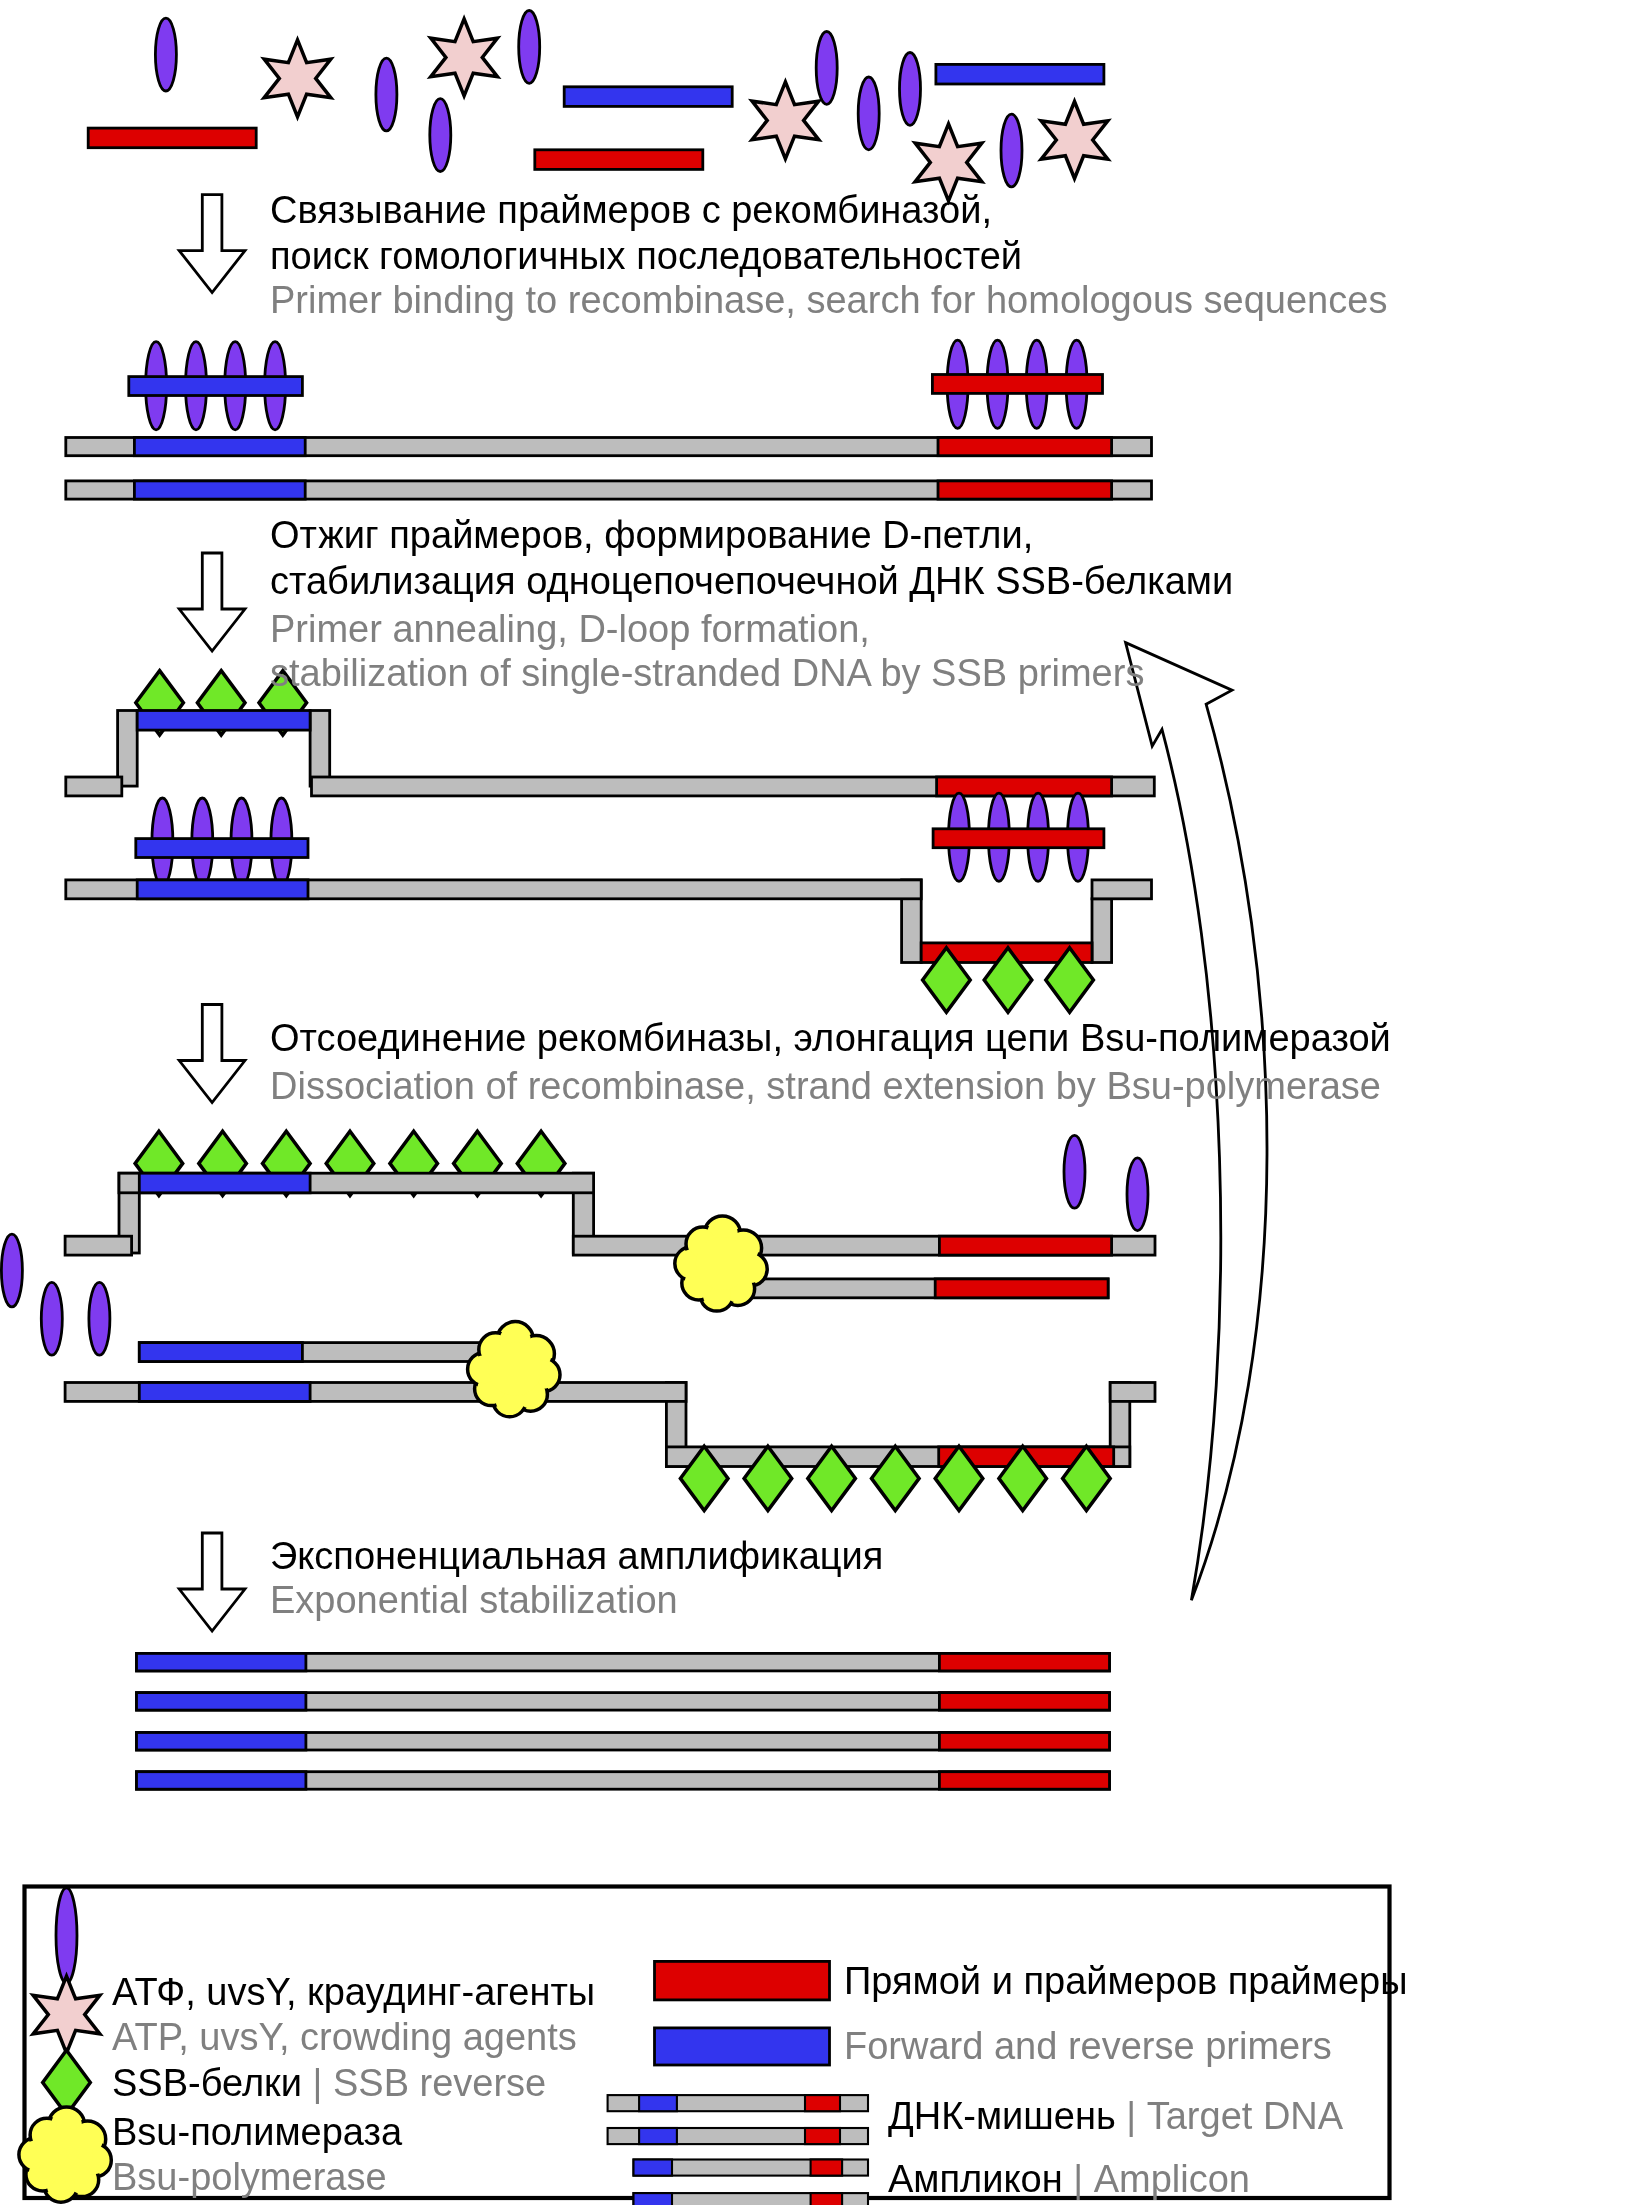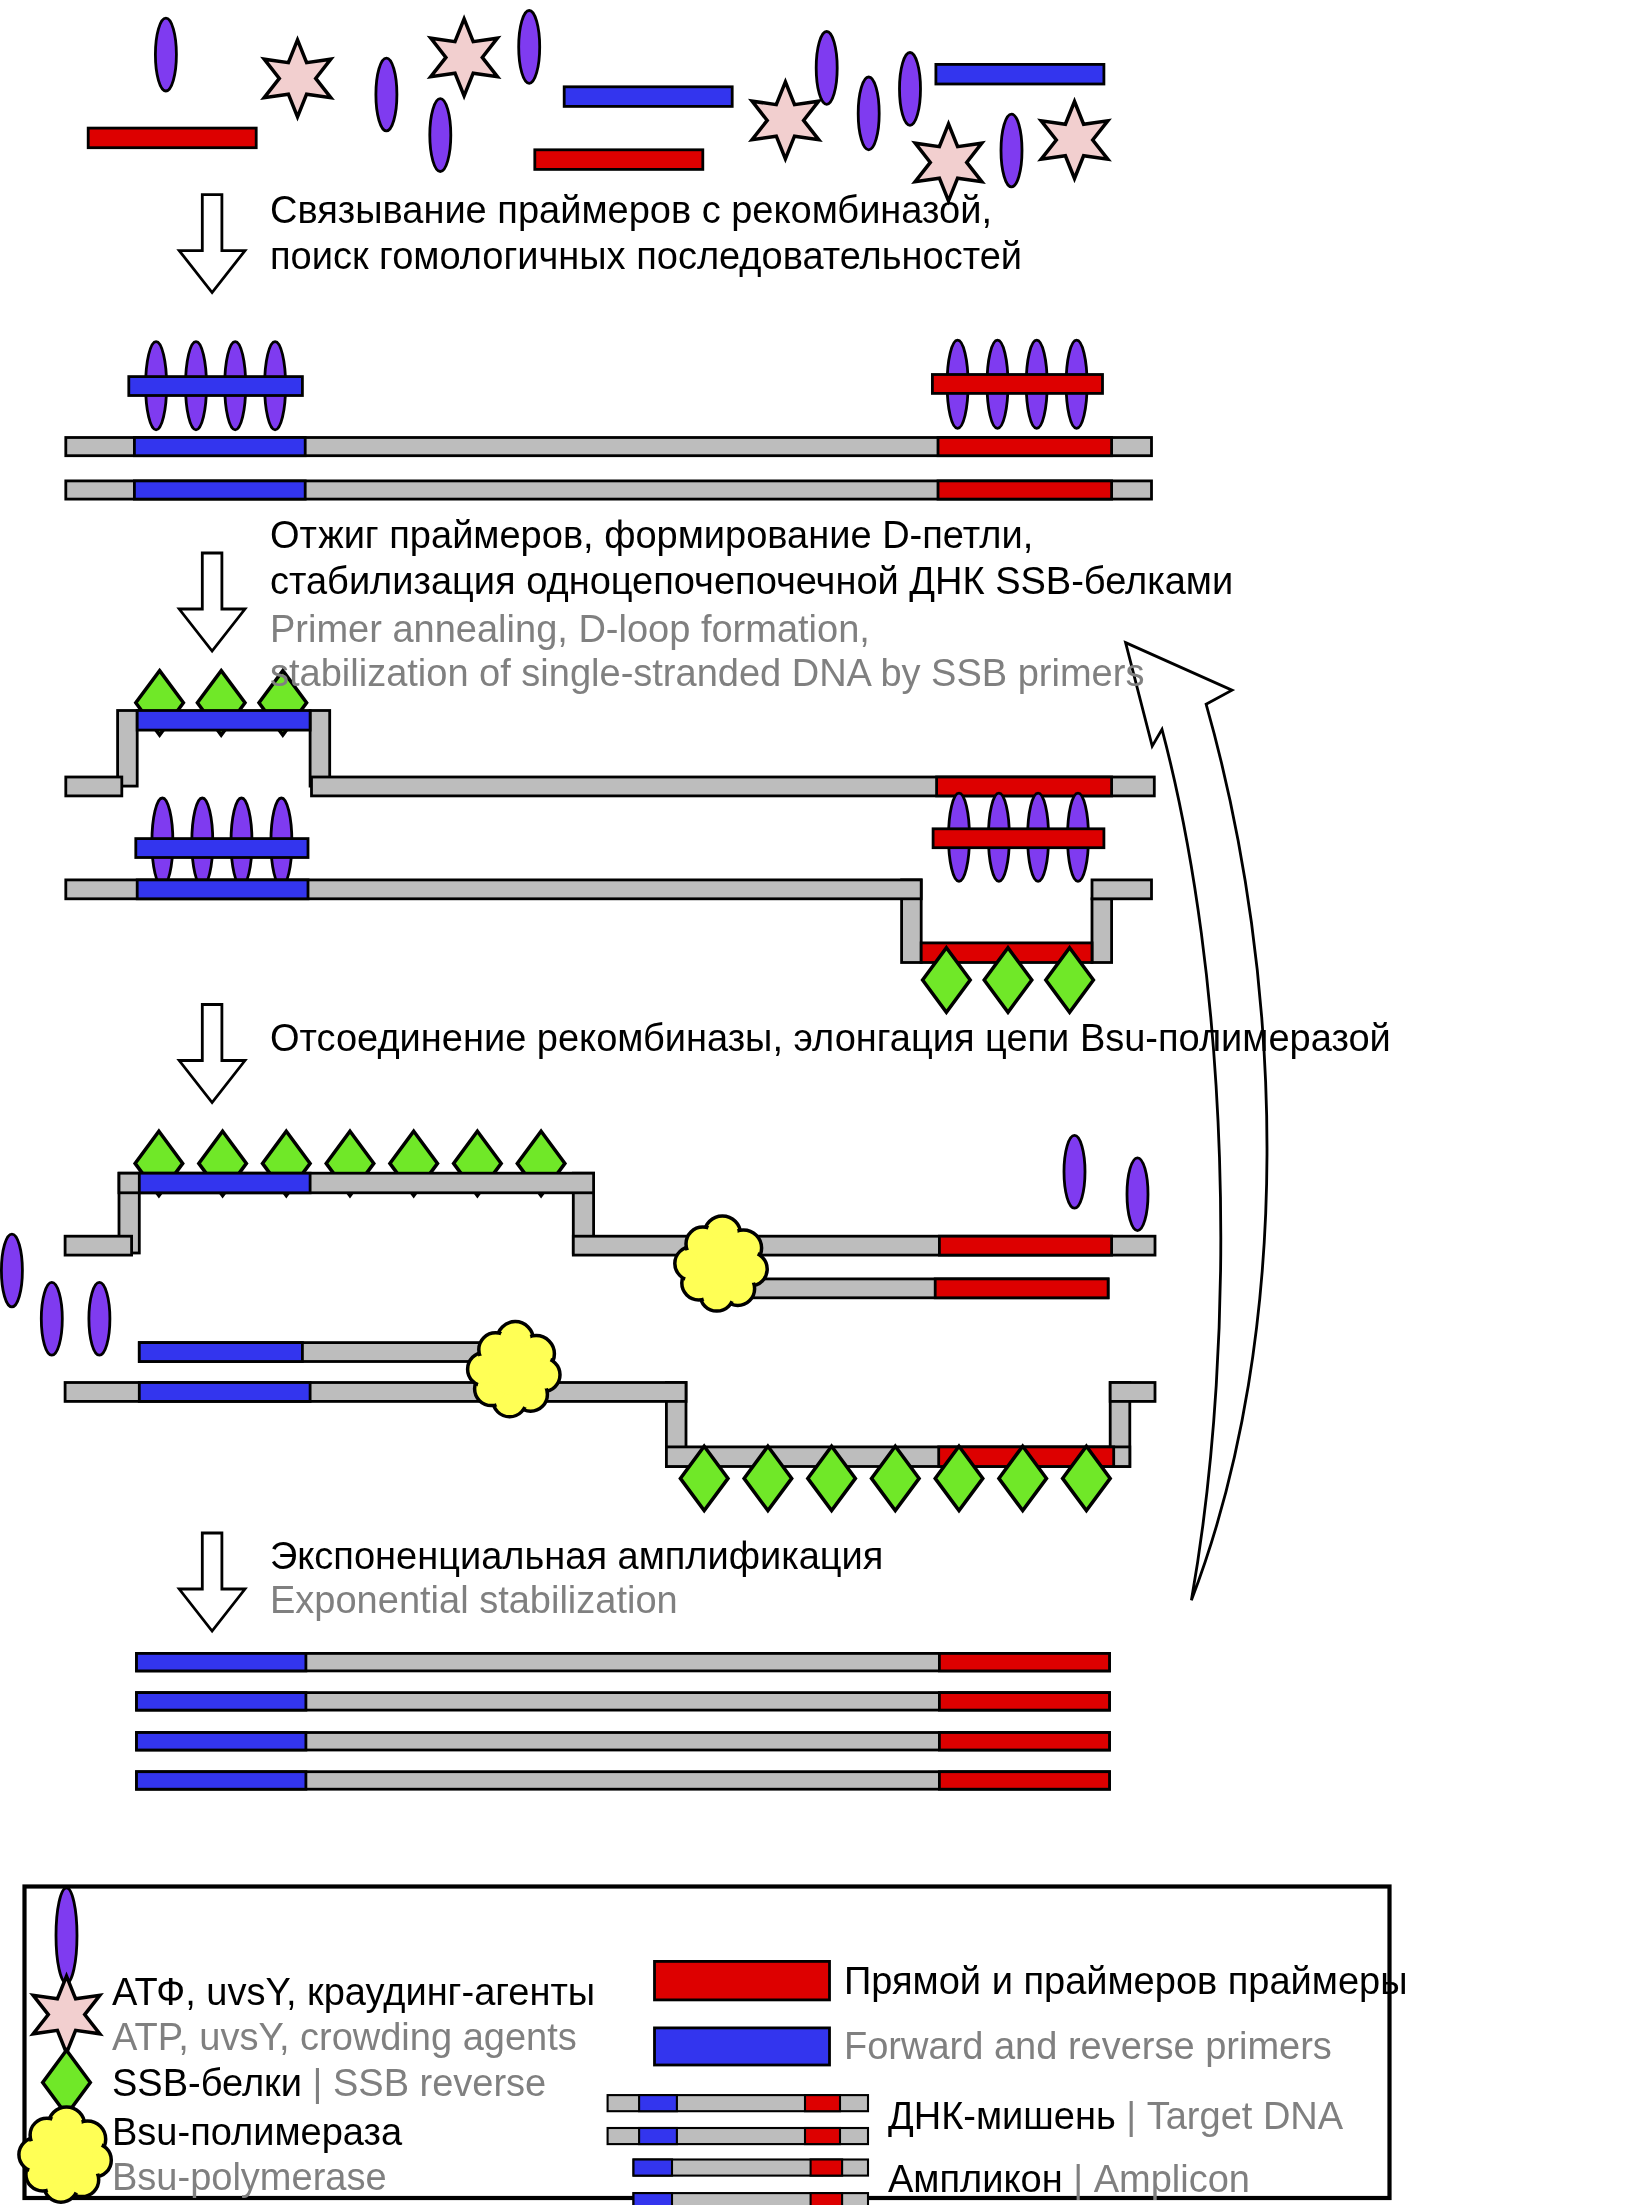--- a/index.html
+++ b/index.html
@@ -264,27 +264,29 @@
       <rect class="f-red thin" x="1158" y="3085" width="45" height="23"></rect>
       <rect class="f-gray thin" x="905" y="3133" width="335" height="23"></rect>
       <rect class="f-blue thin" x="905" y="3133" width="55" height="23"></rect>
       <rect class="f-red thin" x="1158" y="3133" width="45" height="23"></rect>
     </g>
   </g>
 </svg>
 
 <div class="t black" style="left:270px;top:189px">Связывание праймеров с рекомбиназой,</div>
 <div class="t black" style="left:270px;top:235px">поиск гомологичных последовательностей</div>
+<div class="t gray" style="left:270px;top:279px">Primer binding to recombinase, search for homologous sequences</div>
 
 <div class="t black" style="left:270px;top:560px">стабилизация одноцепочепочечной ДНК SSB-белками</div>
 <div class="t black" style="left:270px;top:514px">Отжиг праймеров, формирование D-петли,</div>
 <div class="t gray" style="left:270px;top:608px">Primer annealing, D-loop formation,</div>
 <div class="t gray" style="left:270px;top:652px">stabilization of single-stranded DNA by SSB primers</div>
 
 <div class="t black" style="left:270px;top:1017px">Отсоединение рекомбиназы, элонгация цепи Bsu-полимеразой</div>
+<div class="t gray" style="left:270px;top:1065px">Dissociation of recombinase, strand extension by Bsu-polymerase</div>
 
 <div class="t black" style="left:270px;top:1535px">Экспоненциальная амплификация</div>
 <div class="t gray" style="left:270px;top:1579px">Exponential stabilization</div>
 
 <div class="t black" style="left:112px;top:1971px">АТФ, uvsY, краудинг-агенты</div>
 <div class="t gray" style="left:112px;top:2016px">ATP, uvsY, crowding agents</div>
 <div class="t" style="left:112px;top:2062px"><span class="black">SSB-белки</span><span class="gray"> | </span><span class="gray">SSB reverse</span></div>
 <div class="t black" style="left:112px;top:2111px">Bsu-полимераза</div>
 <div class="t gray" style="left:112px;top:2156px">Bsu-polymerase</div>
 

